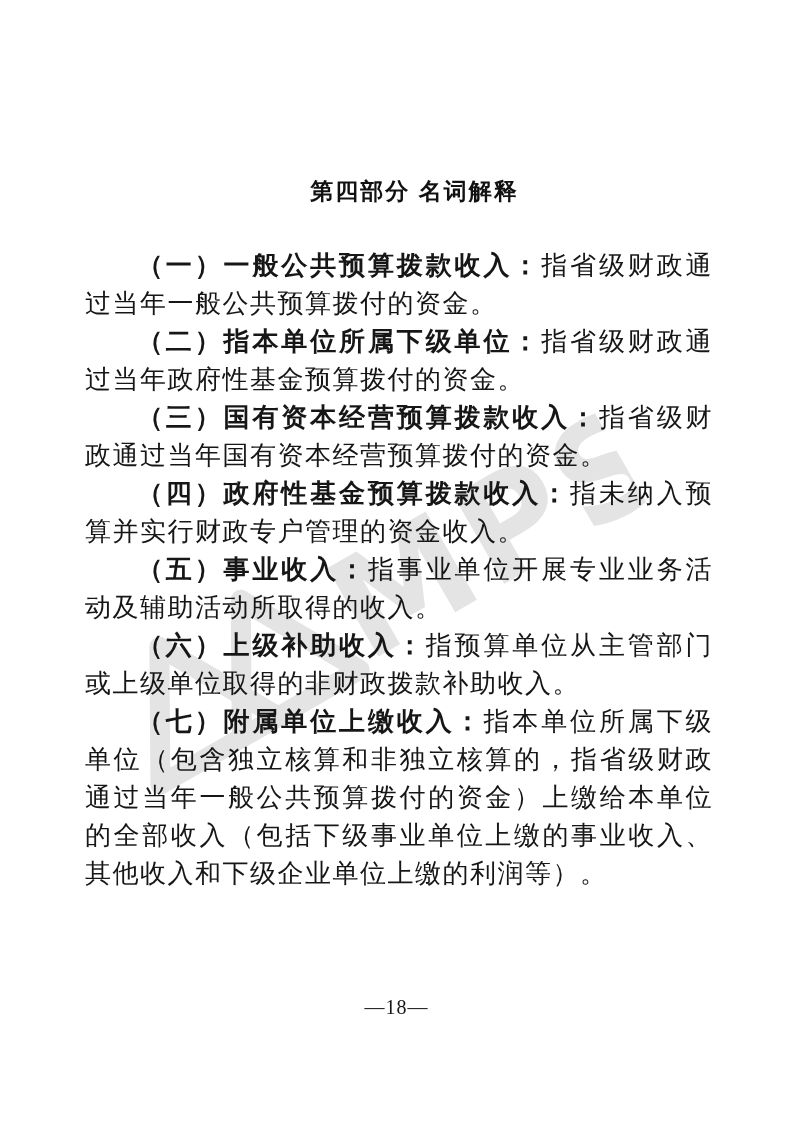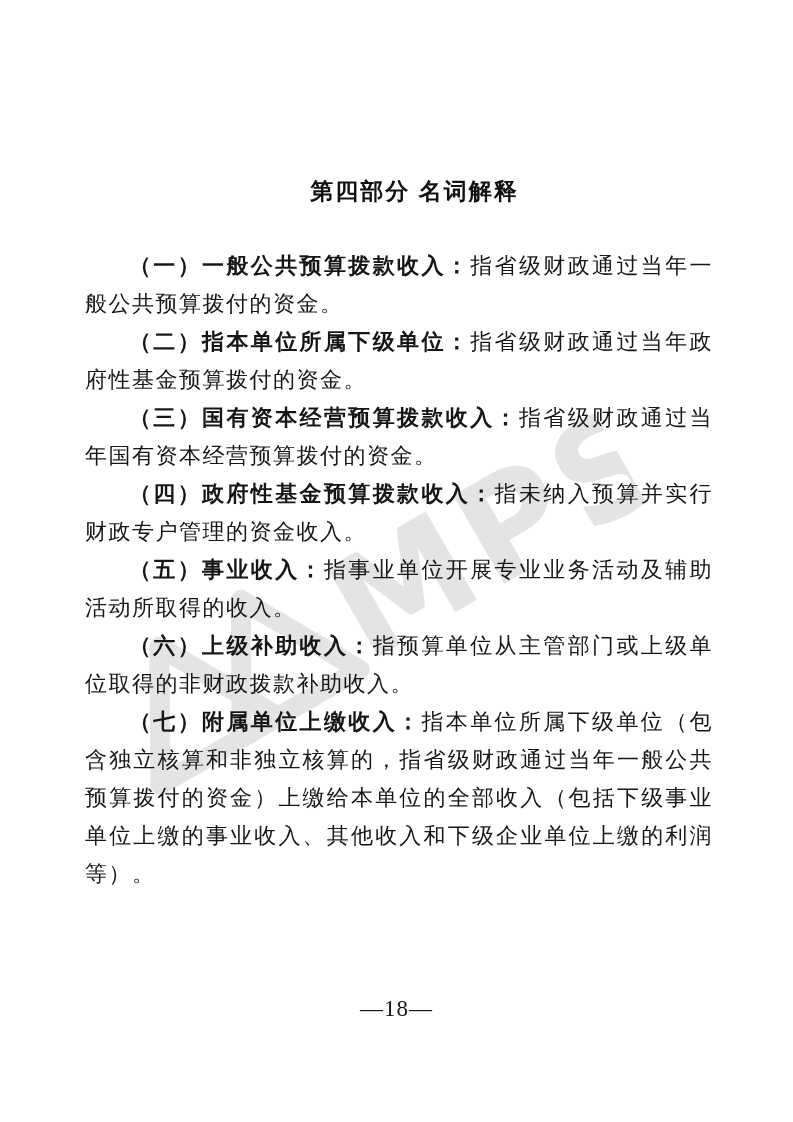--- a/index.html
+++ b/index.html
@@ -28,35 +28,35 @@
     z-index: 2;
   }
   .content {
     position: absolute;
     top: 247px;
     left: 85px;
     width: 628px;
     z-index: 2;
   }
   .content p {
-    font-size: 22px;
+    font-size: 26px;
     line-height: 38px;
     text-align: justify;
     text-indent: 2em;
     letter-spacing: 1.5px;
     color: #161616;
   }
   .content p .term { font-weight: 700; }
   .page-number {
     position: absolute;
     top: 996px;
     left: 0;
     width: 100%;
     text-align: center;
-    font-size: 23px;
+    font-size: 20px;
     letter-spacing: 1px;
     color: #161616;
     z-index: 2;
   }
   .watermark {
     position: absolute;
     left: 365px;
     top: 595px;
     transform: translate(-50%, -50%) rotate(-30deg);
     z-index: 1;

